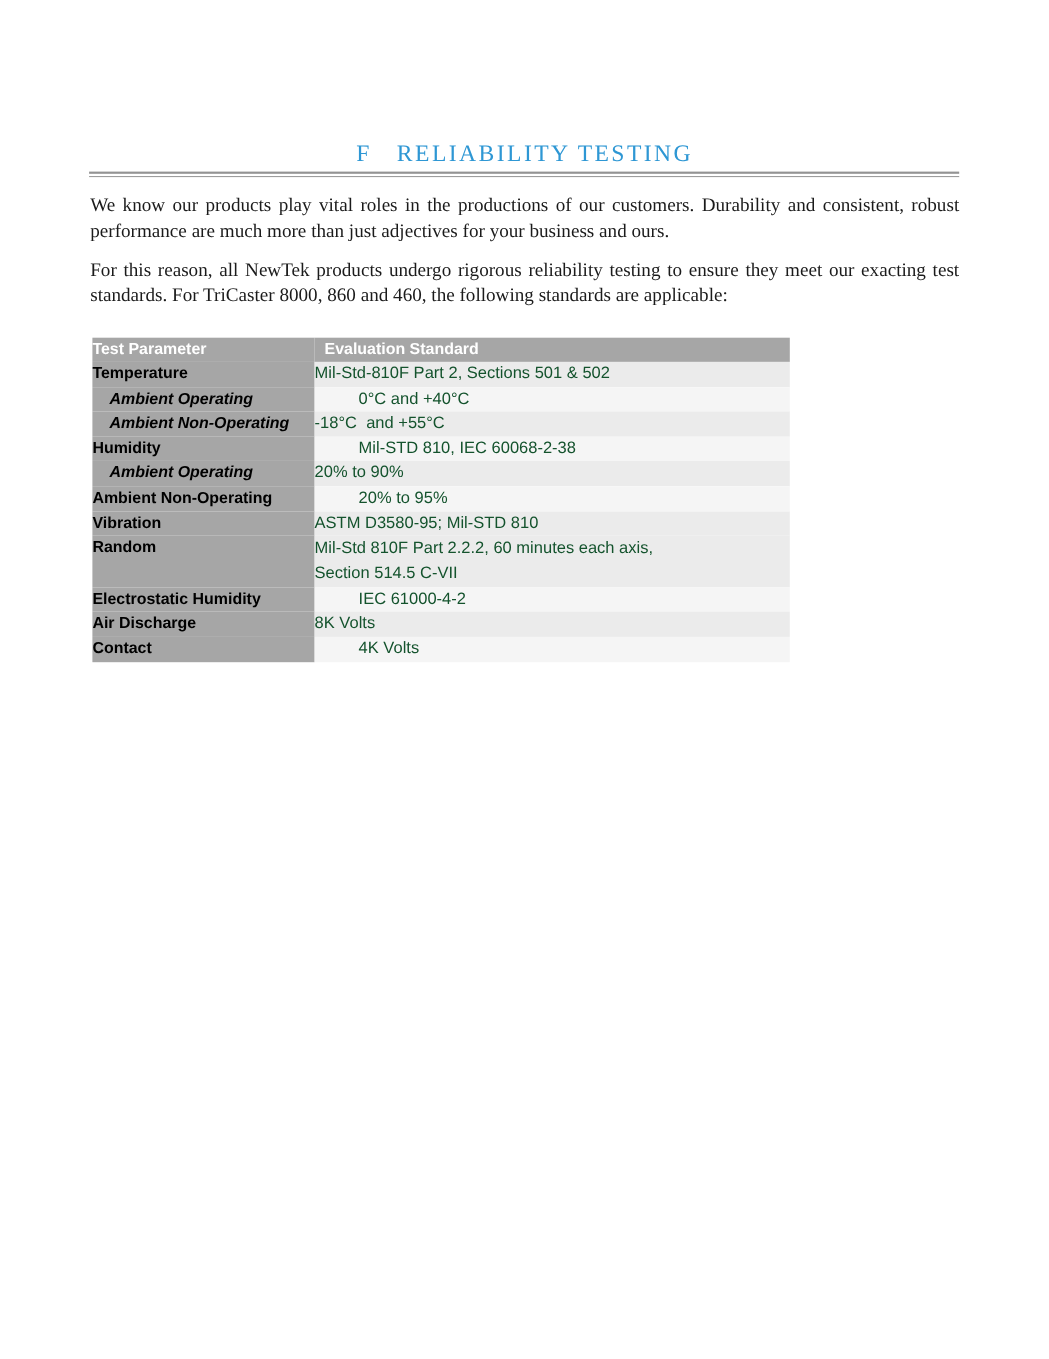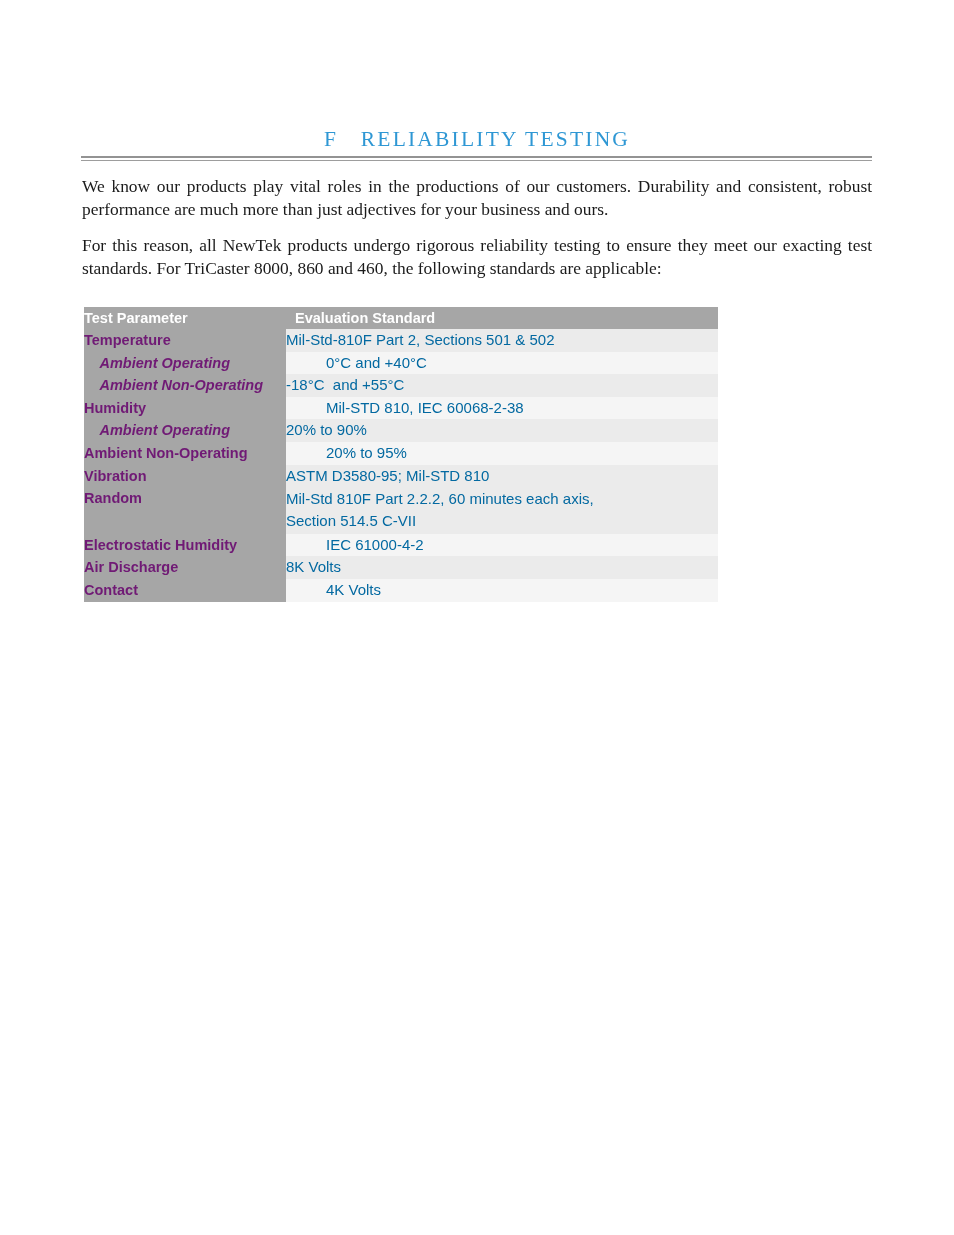--- a/index.html
+++ b/index.html
@@ -95,32 +95,32 @@
     height: 22px;
     padding: 1px 0 1px 8px;
     text-align: left;
     white-space: nowrap;
   }
   .hdr-cell.std { padding-left: 9px; }
 
   
   .param-cell {
     background: #a6a6a6;
-    color: #701a75;
+    color: #000000;
     font-weight: bold;
     font-size: 14.5px;
     line-height: 22.6px;
     padding: 0 0 0 8px;
     white-space: pre;
   }
   .param-cell.indent { padding-left: 12px; font-style: italic; }
 
   
   .std-cell {
-    color: #0369a1;
+    color: #14532d;
     font-size: 15px;
     line-height: 22.6px;
     padding: 0 0 0 9px;
     white-space: pre-wrap;
   }
   .row-a .std-cell { background: #ebebeb; }
   .row-b .std-cell { background: #f5f5f5; padding-left: 40px; }
   .std-cell em { font-style: italic; }
 
   .row-tall .std-cell { line-height: 22.3px; padding-top: 1px; padding-bottom: 1px; }

